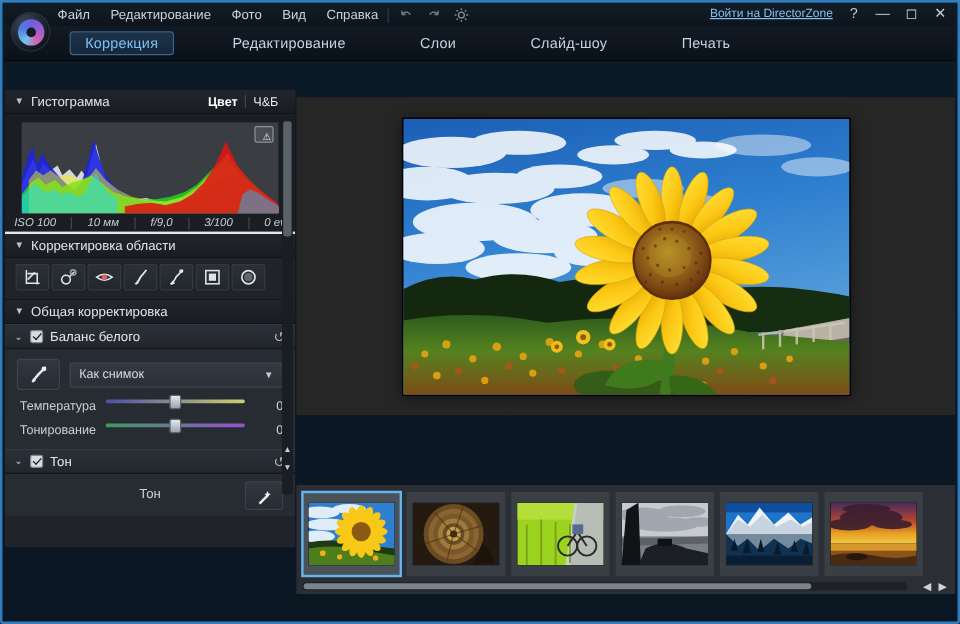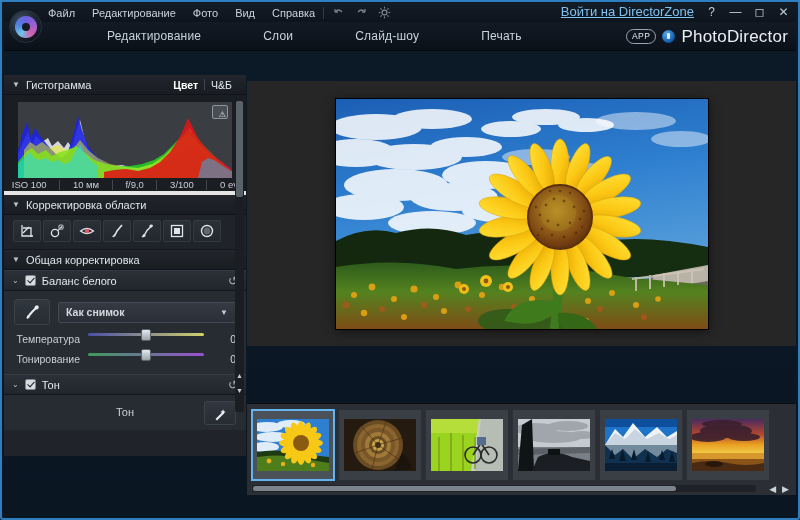--- a/index.html
+++ b/index.html
@@ -35,21 +35,21 @@
   .menu { display:flex; align-items:center; gap:17px; }
   .menu-item { color:#c9d2db; font-size:11px; cursor:default; }
   .tb-sep { width:1px; height:12px; background:#2e3a47; margin:0 8px; }
   .tb-icons { display:flex; align-items:center; gap:10px; }
   .ic { width:13px; height:13px; display:inline-block; opacity:.72; }
   .titlebar-right {
     position:absolute; right:6px; top:1px;
     display:flex; align-items:center; gap:11px;
   }
   .dz-link {
-    color:#7fc2f0; font-size:13px; text-decoration:underline; cursor:pointer;
+    color:#7fc2f0; font-size:10px; text-decoration:underline; cursor:pointer;
   }
   .win-btn { color:#c3ccd6; font-size:12px; width:13px; text-align:center; cursor:pointer; }
 
   
   .modulebar {
     position:relative; height:29px;
     display:flex; align-items:center;
     padding-left:54px;
     background:linear-gradient(#121a24,#0b1119);
     border-bottom:1px solid #050a10;
@@ -144,21 +144,22 @@
     position:absolute; right:4px; top:3px; width:16px;height:14px;
     border:1px solid #8d949c; border-radius:2px;
     background:#4a4e54;
   }
   .warn-box:after{content:"\26A0"; position:absolute; right:1px;bottom:-1px; font-size:8px;color:#dfe3e8;}
   .hist svg{position:absolute;left:0;bottom:0;}
 
   .exif {
     display:flex; align-items:center; justify-content:space-around;
     height:17px; background:#1a1d22; font-size:9.5px; color:#c9cfd6;
-    border-bottom:4px solid #e5e5e5;
+    border-bottom:2px solid #e5e5e5;
+    font-style:italic;
   }
   .exif span{padding:0 3px;}
   .exif i{width:1px;height:10px;background:#43484f;display:inline-block;font-style:normal;}
 
   .tools-row {
     display:flex; gap:2px; padding:5px 9px 7px; background:#20242a;
     border-bottom:1px solid #14171c;
   }
   .tbtn {
     width:28px;height:22px; border:1px solid #343a42; border-radius:2px;
@@ -186,21 +187,21 @@
   .wb-row{display:flex;align-items:center;gap:8px;}
   .eyedrop{
     width:36px;height:26px;border:1px solid #3b424b;border-radius:3px;
     background:linear-gradient(#31373f,#272c33);
     display:flex;align-items:center;justify-content:center;cursor:pointer;
   }
   .sel-box{
     flex:1; height:21px; border:1px solid #434a53; border-radius:2px;
     background:linear-gradient(#343a43,#2a2f37);
     display:flex;align-items:center; padding:0 7px;
-    font-size:10.5px;color:#d4dae0; cursor:pointer;font-weight:bold;
+    font-size:10.5px;color:#d4dae0; cursor:pointer;
   }
   .sel-box .car{margin-left:auto;font-size:8px;color:#c4cbd2;}
 
   .slider-row{display:flex;align-items:flex-start;margin-top:8px;font-size:10.5px;color:#c8cfd6;}
   .sl-label{width:74px;text-align:right;padding-right:8px;flex:none;}
   .sl-track{position:relative;flex:1;height:3px;border-radius:2px;}
   .sl-track.temp{background:linear-gradient(90deg,#4a4fa8,#cfd06a);}
   .sl-track.tint{background:linear-gradient(90deg,#3f9a5e,#9a4fd0);}
   .sl-track.plain{background:#6b737c;}
   .knob{
@@ -389,33 +390,29 @@
     <div class="titlebar-right">
       <span class="dz-link">Войти на DirectorZone</span>
       <span class="win-btn">?</span>
       <span class="win-btn">—</span>
       <span class="win-btn">◻</span>
       <span class="win-btn">✕</span>
     </div>
   </div>
 
   <div class="modulebar">
+    <div class="mod active">Коррекция</div>
     <div class="mod-gap"></div>
     <div class="mod">Редактирование</div>
     <div class="mod-gap"></div>
     <div class="mod">Слои</div>
     <div class="mod-gap"></div>
     <div class="mod">Слайд-шоу</div>
     <div class="mod-gap"></div>
     <div class="mod">Печать</div>
-    <div class="brand-wrap">
-      <span class="app-badge">APP</span>
-      <span class="blue-dot"></span>
-      <span class="brand">PhotoDirector</span>
-    </div>
   </div>
 
   <div class="body-row">
 
     <div class="left">
       <div class="ltabs">
         <div class="ltab active">Вручную</div>
         <div class="ltab">Пресет</div>
       </div>
 

